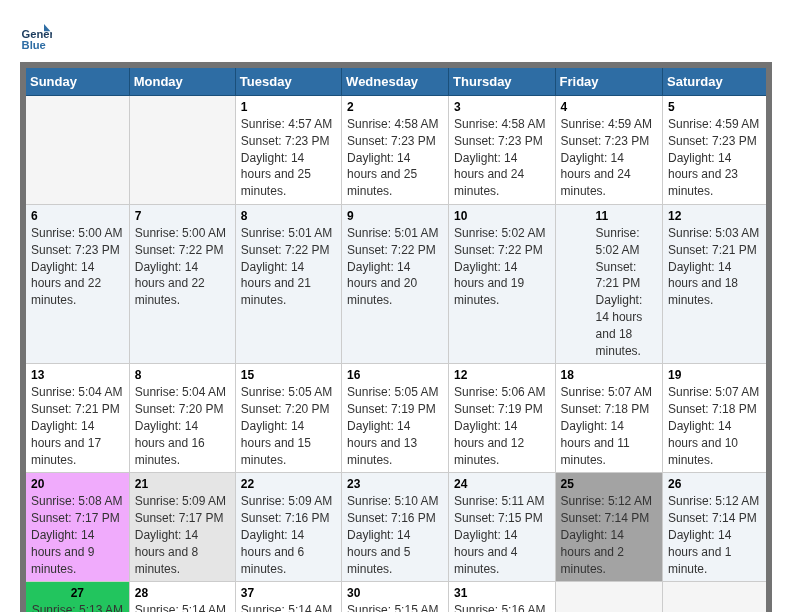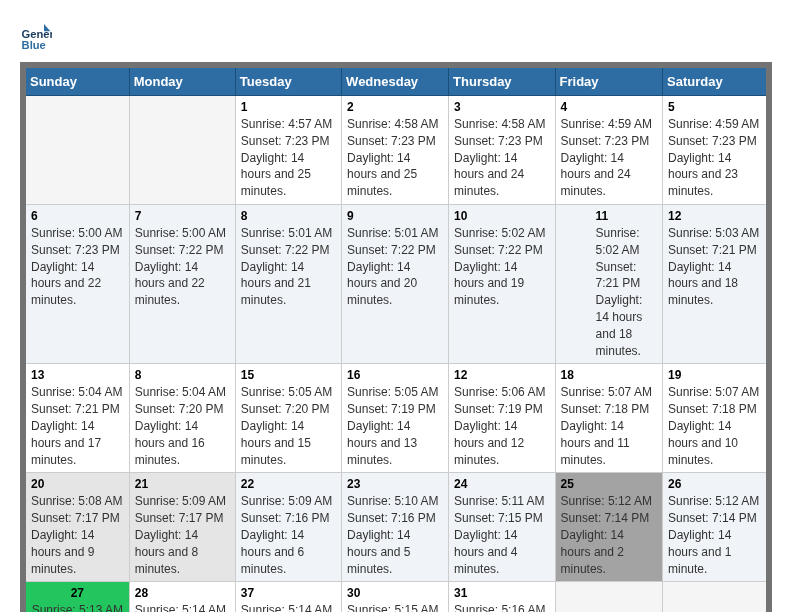--- a/index.html
+++ b/index.html
@@ -201,21 +201,21 @@
         <td style="background: rgb(255, 255, 255);">
           <span class="day-num">18</span>
           <div class="day-info">Sunrise: 5:07 AM<br>Sunset: 7:18 PM<br>Daylight: 14 hours and 11 minutes.</div>
         </td>
         <td style="background: rgb(255, 255, 255);">
           <span class="day-num">19</span>
           <div class="day-info">Sunrise: 5:07 AM<br>Sunset: 7:18 PM<br>Daylight: 14 hours and 10 minutes.</div>
         </td>
       </tr>
       <tr>
-        <td style="background: #e5e5e5;">
+        <td style="background: #f0abfc;">
           <span class="day-num">20</span>
           <div class="day-info">Sunrise: 5:08 AM<br>Sunset: 7:17 PM<br>Daylight: 14 hours and 9 minutes.</div>
         </td>
         <td style="background: #e5e5e5;">
           <span class="day-num">21</span>
           <div class="day-info">Sunrise: 5:09 AM<br>Sunset: 7:17 PM<br>Daylight: 14 hours and 8 minutes.</div>
         </td>
         <td style="background: rgb(240, 244, 248);">
           <span class="day-num">22</span>
           <div class="day-info">Sunrise: 5:09 AM<br>Sunset: 7:16 PM<br>Daylight: 14 hours and 6 minutes.</div>

